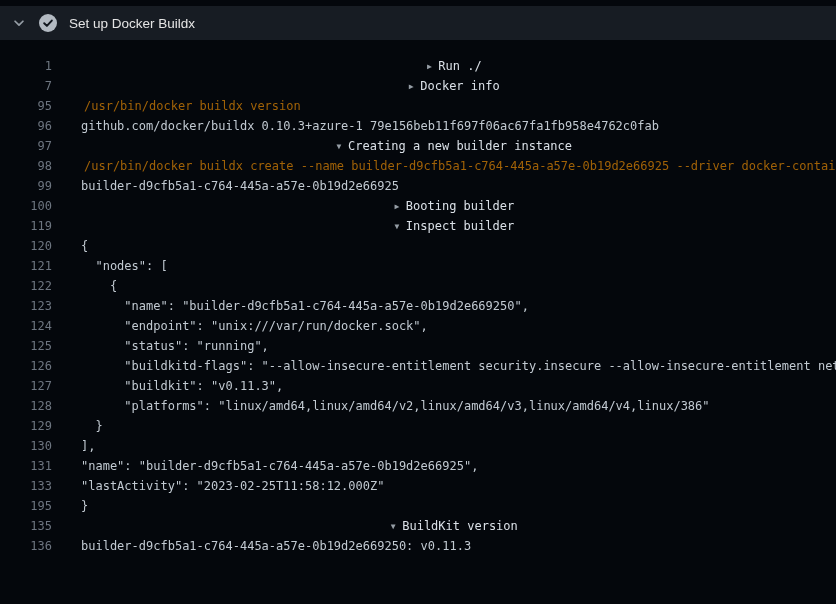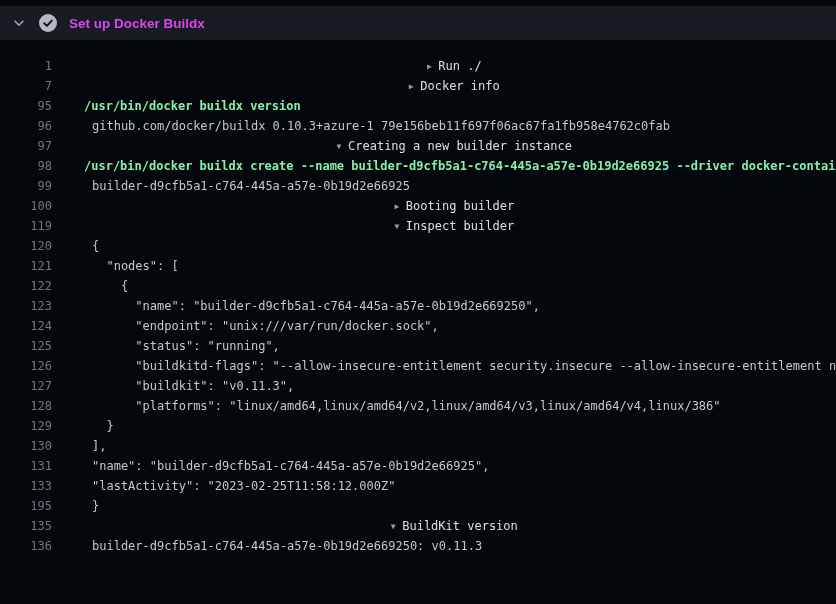--- a/index.html
+++ b/index.html
@@ -16,23 +16,23 @@
     background: #171c23;
     display: flex;
     align-items: center;
     padding-left: 12px;
     box-sizing: border-box;
     cursor: pointer;
   }
   .chev { width: 14px; height: 14px; margin-right: 13px; flex: none; }
   .status { width: 18px; height: 18px; margin-right: 12px; flex: none; }
   .step-title {
-    color: #d946ef;
+    color: #e5e5e5;
     font-size: 13.5px;
-    font-weight: 700;
+    font-weight: 400;
     white-space: nowrap;
   }
   .log {
     position: absolute;
     top: 56px; left: 0; right: 0;
   }
   .row {
     display: flex;
     height: 20px;
     line-height: 20px;
@@ -48,22 +48,22 @@
     text-decoration: none;
     cursor: pointer;
   }
   .content {
     white-space: pre;
     overflow: hidden;
     flex: 1;
     color: #c2cad2;
   }
   .row.group  .content { padding-left: 14px; color: #dae0e7; text-align: center; }
-  .row.output .content { padding-left: 40px; }
-  .row.command .content { padding-left: 32px; color: #86efac; font-weight: bold; }
+  .row.output .content { padding-left: 29px; }
+  .row.command .content { padding-left: 32px; color: #a16207; }
   .row.group { cursor: pointer; }
   .arrow {
     display: inline-block;
     width: 18px;
     font-size: 8px;
     color: #959da5;
     vertical-align: 1px;
   }
 </style>
 </head>

